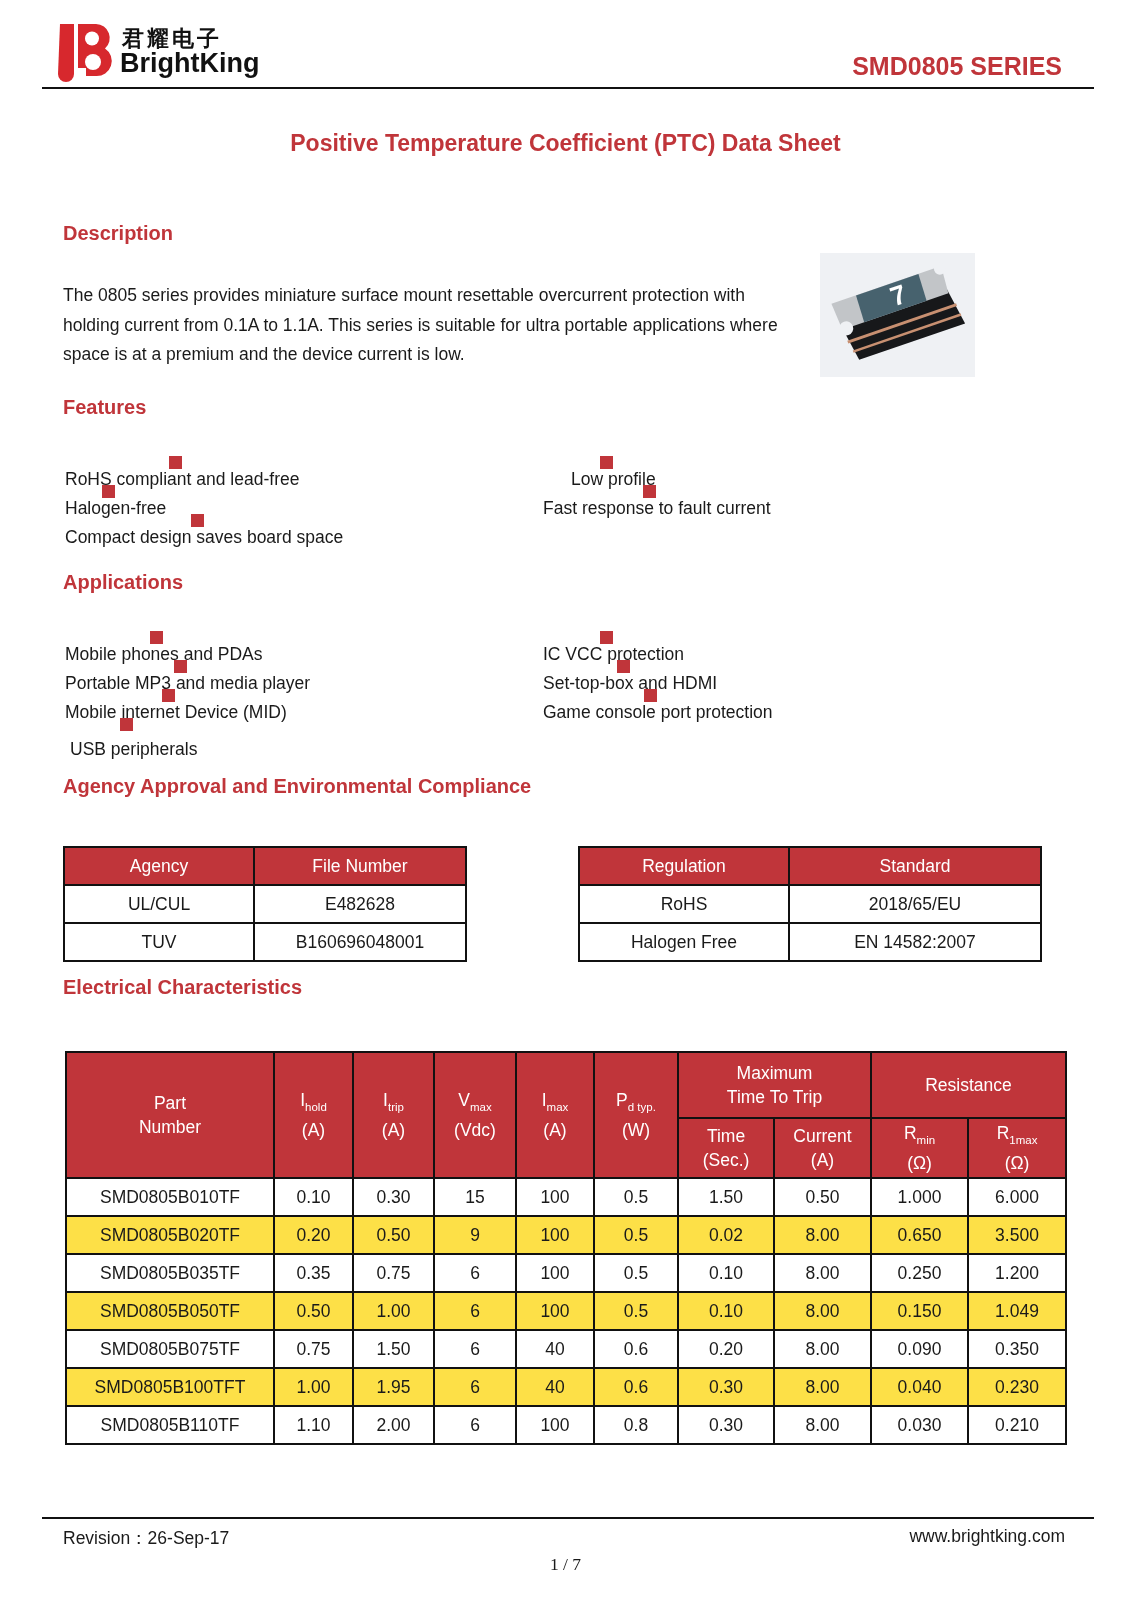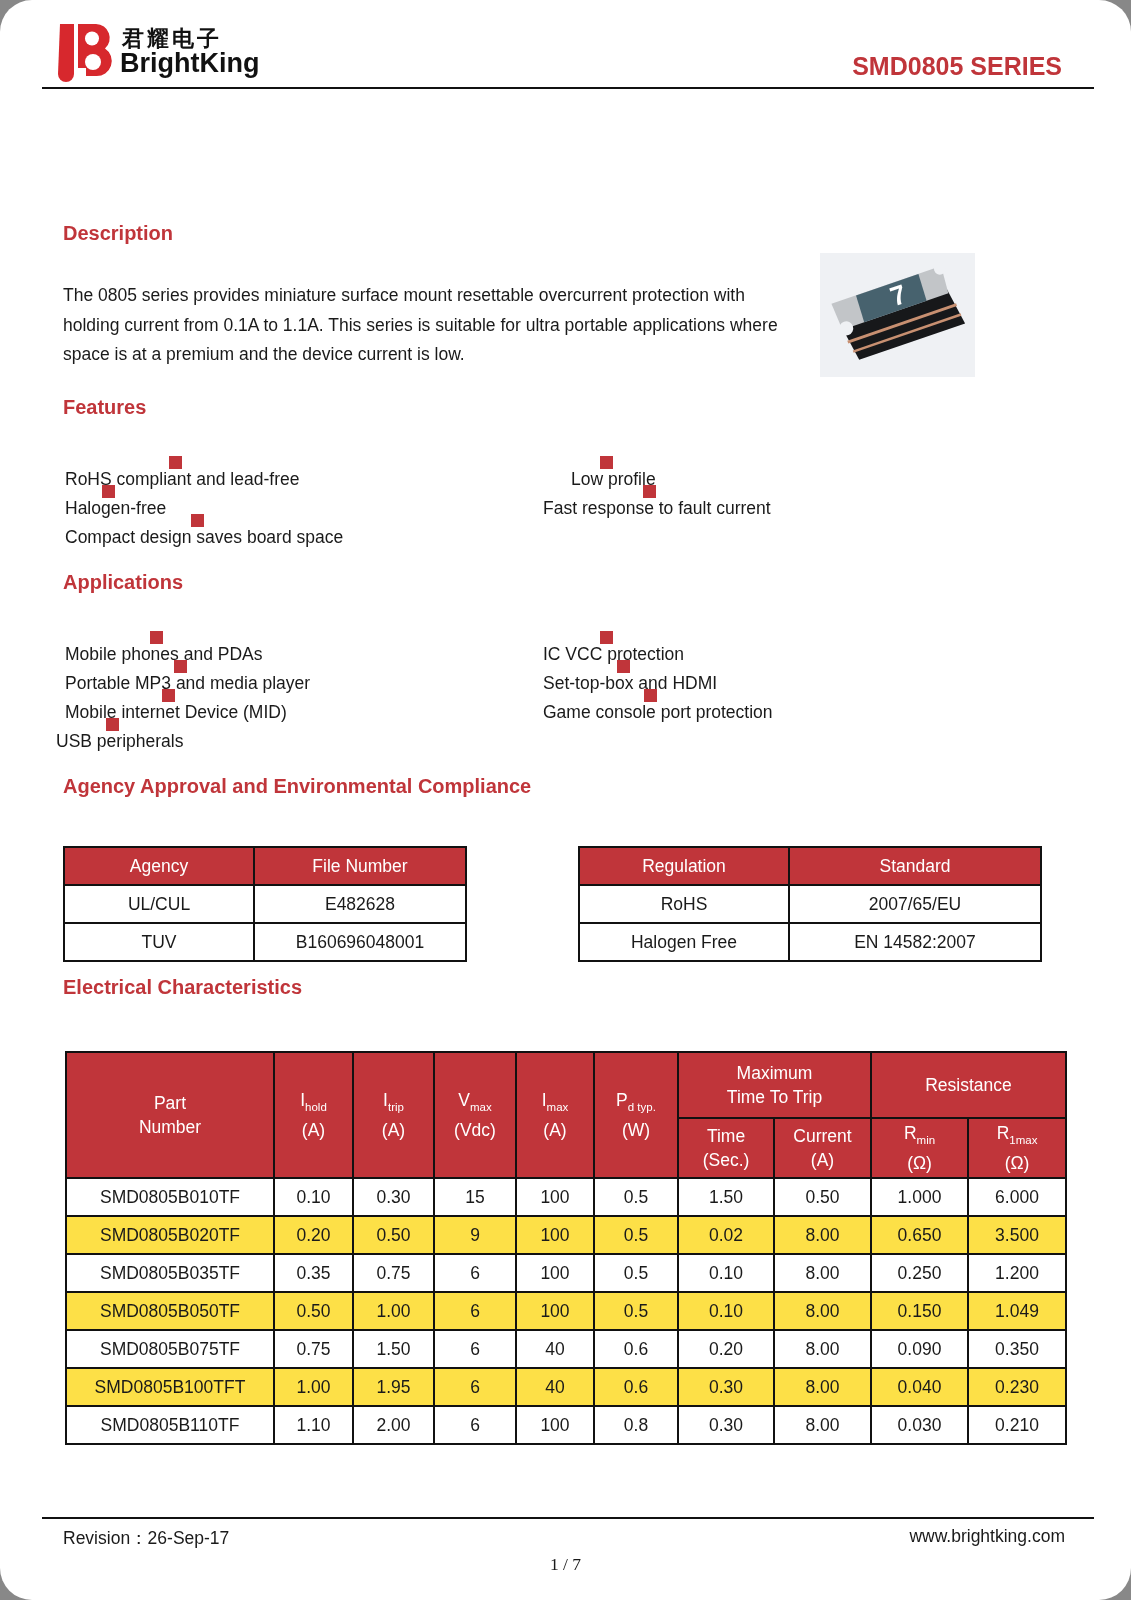--- a/index.html
+++ b/index.html
@@ -1,20 +1,20 @@
 <!DOCTYPE html>
 <html><head>
 <meta charset="utf-8">
 <style>
   * { margin:0; padding:0; box-sizing:border-box; }
   html,body { background:#888; }
   .page {
     position:relative; width:1131px; height:1600px; background:#ffffff;
     margin:0 auto; overflow:hidden;
-    font-family:"Liberation Sans", sans-serif; color:#1a1a1a;border-radius:32px;
+    font-family:"Liberation Sans", sans-serif; color:#1a1a1a;
   }
   
   .logo-mark { position:absolute; left:58px; top:24px; width:60px; height:58px; }
   .logo-cn { position:absolute; left:122px; top:24px; font-size:22px; letter-spacing:3px; color:#111; font-weight:bold; }
   .logo-en { position:absolute; left:120px; top:48px; font-size:27px; font-weight:bold; color:#111; letter-spacing:0px; }
   .series-title { position:absolute; right:69px; top:52px; font-size:25px; font-weight:bold; color:#c0353a; }
   .header-rule { position:absolute; left:42px; right:37px; top:87px; height:2px; background:#111; }
   
   .doc-title { position:absolute; left:0; right:0; top:130px; text-align:center; font-size:23px; font-weight:bold; color:#c0353a; }
   
@@ -56,20 +56,21 @@
     <path d="M20 0 h18 a14 14 0 0 1 9 24.5 A15 15 0 0 1 38 52 l-18 0 z" fill="#d7282d"></path>
     <circle cx="34" cy="14.5" r="7" fill="#ffffff"></circle>
     <circle cx="35" cy="38" r="8" fill="#ffffff"></circle>
     <rect x="20" y="44" width="8" height="14" fill="#ffffff"></rect>
   </svg>
   <div class="logo-cn">君耀电子</div>
   <div class="logo-en">BrightKing</div>
   <div class="series-title">SMD0805 SERIES</div>
   <div class="header-rule"></div>
 
+  <div class="doc-title">Positive Temperature Coefficient (PTC) Data Sheet</div>
 
   <div class="sec-h" style="top:222px;">Description</div>
   <div class="desc-text">The 0805 series provides miniature surface mount resettable overcurrent protection with holding current from 0.1A to 1.1A. This series is suitable for ultra portable applications where space is at a premium and the device current is low.</div>
 
   <svg class="product-img" viewBox="0 0 155 124" aria-hidden="true">
     <rect width="155" height="124" fill="#eff1f4"></rect>
     <g transform="translate(78,66) rotate(-19)">
 
       <polygon points="-56,-12 56,-12 62,26 -50,26" fill="#17181a"></polygon>
       <polygon points="-55,4 60,4 60,7 -55,7" fill="#c89071"></polygon>
@@ -112,21 +113,21 @@
       <span class="bl">Mobile phones and PDAs</span>
     </div>
   <div class="bullet-item" style="left:65px; top:660px;">
       <span class="sq"></span>
       <span class="bl">Portable MP3 and media player</span>
     </div>
   <div class="bullet-item" style="left:65px; top:689px;">
       <span class="sq"></span>
       <span class="bl">Mobile internet Device (MID)</span>
     </div>
-  <div class="bullet-item" style="left:56px; top:718px;">
+  <div class="bullet-item" style="left:70px; top:718px;gap:8px;">
       <span class="sq"></span>
       <span class="bl">USB peripherals</span>
     </div>
   <div class="bullet-item" style="left:543px; top:631px;">
       <span class="sq"></span>
       <span class="bl">IC VCC protection</span>
     </div>
   <div class="bullet-item" style="left:543px; top:660px;">
       <span class="sq"></span>
       <span class="bl">Set-top-box and HDMI</span>
@@ -168,21 +169,21 @@
       </colgroup>
     <thead>
       <tr>
         <th>Regulation</th>
         <th>Standard</th>
       </tr>
     </thead>
     <tbody>
       <tr>
         <td>RoHS</td>
-        <td>2007/65/EU</td>
+        <td>2018/65/EU</td>
       </tr>
       <tr>
         <td>Halogen Free</td>
         <td>EN 14582:2007</td>
       </tr>
     </tbody>
   </table>
 
   <div class="sec-h" style="top:976px;">Electrical Characteristics</div>
 

